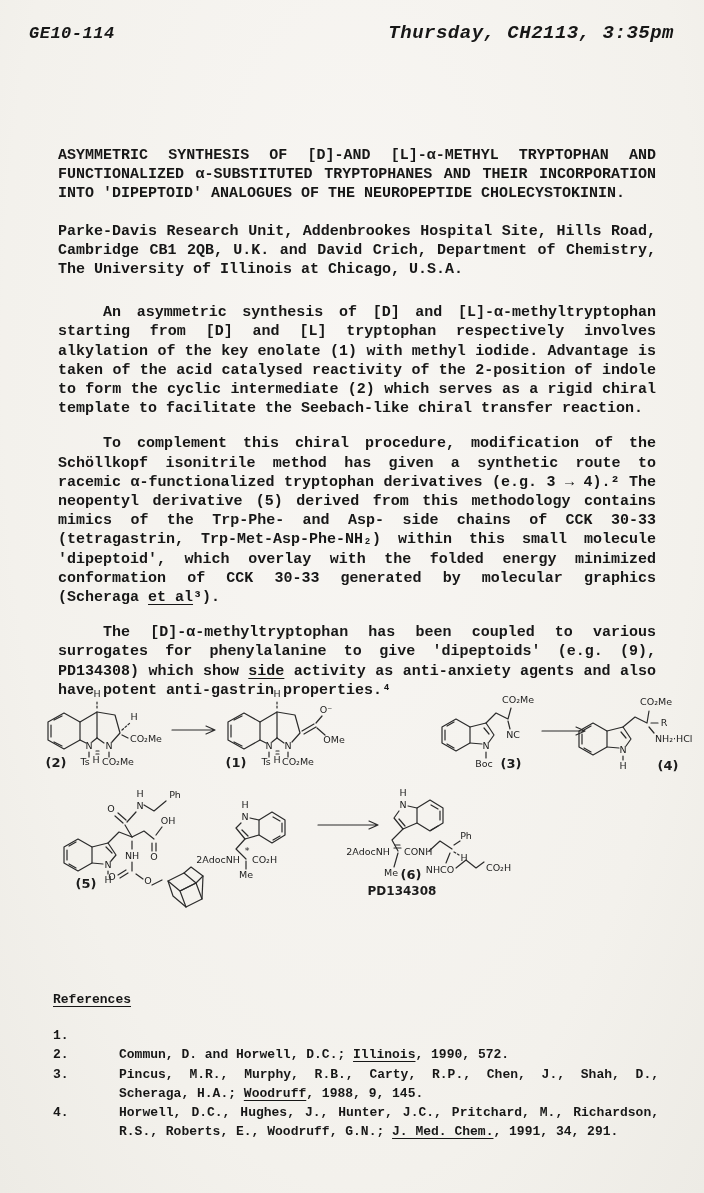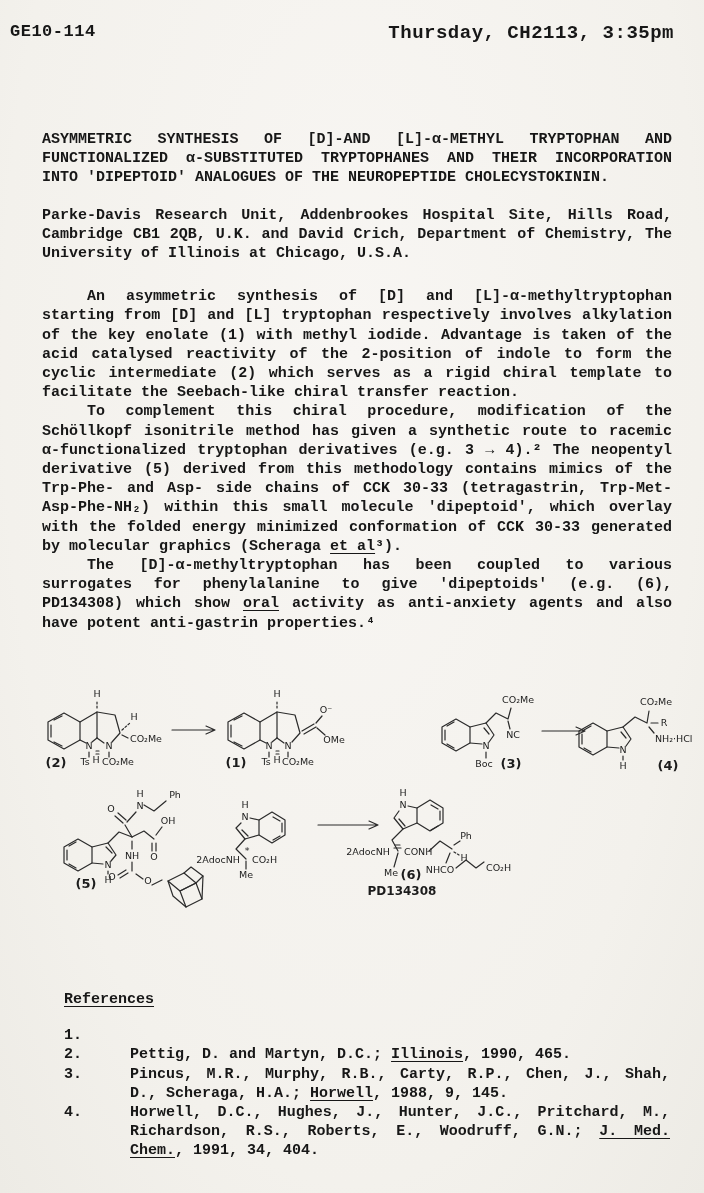--- a/index.html
+++ b/index.html
@@ -3,60 +3,60 @@
 <meta charset="utf-8">
 <style>
   html,body{margin:0;padding:0;}
   body{width:704px;height:1193px;overflow:hidden;}
   .page{
     position:relative;width:704px;height:1193px;
     background:radial-gradient(ellipse at 50% 30%, #f8f6f3 0%, #f3f1ec 70%, #edebe5 100%);
     font-family:"Liberation Mono","DejaVu Sans Mono",monospace;
     color:#171717;font-weight:700;
   }
-  .header{position:absolute;top:22px;left:10px;right:30px;display:flex;justify-content:space-between;align-items:flex-start;}
+  .header{position:absolute;top:22px;left:29px;right:30px;display:flex;justify-content:space-between;align-items:center;font-style:italic;}
   .session-code{font-size:17px;letter-spacing:.5px;}
   .session-schedule{font-size:19px;letter-spacing:.5px;}
   .content{position:absolute;left:42px;top:130px;width:630px;font-size:15px;line-height:19.2px;}
-  .content p{margin:0;text-align:justify;}
+  .content p{margin:16px;text-align:justify;}
   .title{margin-bottom:18px !important;}
   .authors{margin-bottom:0 !important;}
   .affil{margin-bottom:24px !important;}
   .body-para{text-indent:5ch;}
   .u{text-decoration:underline;text-underline-offset:3px;}
   .scheme{position:absolute;left:40px;top:675px;width:660px;height:265px;}
   .scheme svg{display:block;}
   .scheme path,.scheme line,.scheme polygon{stroke:#2b2b2b;stroke-width:1.2;fill:none;stroke-linecap:round;stroke-linejoin:round;}
   .scheme text{fill:#1c1c1c;font-family:"DejaVu Sans",sans-serif;font-size:9.5px;font-weight:500;text-anchor:middle;}
   .scheme text.num{font-size:13px;font-weight:700;}
   .scheme text.start{text-anchor:start;}
   .scheme text.end{text-anchor:end;}
   .scheme .dash{stroke-dasharray:2,2;}
-  .refs{position:absolute;left:64px;top:990px;width:612px;font-size:15px;line-height:19.2px;}
+  .refs{position:absolute;left:53px;top:990px;width:612px;font-size:13px;line-height:19.2px;}
   .ref-heading{margin:0 0 17px 0;}
   .ref{display:flex;}
   .ref-num{flex:none;width:66px;}
   .ref-text{width:540px;text-align:justify;}
 </style>
 </head>
 <body>
 
 <div class="page">
 
   <div class="header">
     <span class="session-code">GE10-114</span>
     <span class="session-schedule">Thursday, CH2113, 3:35pm</span>
   </div>
 
   <div class="content">
     <p class="title">ASYMMETRIC SYNTHESIS OF [D]-AND [L]-α-METHYL TRYPTOPHAN AND FUNCTIONALIZED α-SUBSTITUTED TRYPTOPHANES AND THEIR INCORPORATION INTO 'DIPEPTOID' ANALOGUES OF THE NEUROPEPTIDE CHOLECYSTOKININ.</p>
     <p class="affil">Parke-Davis Research Unit, Addenbrookes Hospital Site, Hills Road, Cambridge CB1 2QB, U.K. and David Crich, Department of Chemistry, The University of Illinois at Chicago, U.S.A.</p>
     <p class="body-para"><span>An asymmetric synthesis of [D] and [L]-α-methyltryptophan starting from [D] and [L] tryptophan respectively involves alkylation of the key enolate (1) with methyl iodide. Advantage is taken of the acid catalysed reactivity of the 2-position of indole to form the cyclic intermediate (2) which serves as a rigid chiral template to facilitate the Seebach-like chiral transfer reaction.</span></p>
     <p class="body-para"><span>To complement this chiral procedure, modification of the Schöllkopf isonitrile method has given a synthetic route to racemic α-functionalized tryptophan derivatives (e.g. 3 → 4).² The neopentyl derivative (5) derived from this methodology contains mimics of the Trp-Phe- and Asp- side chains of CCK 30-33 (tetragastrin, Trp-Met-Asp-Phe-NH₂) within this small molecule 'dipeptoid', which overlay with the folded energy minimized conformation of CCK 30-33 generated by molecular graphics (Scheraga </span><span class="u">et al</span><span>³).</span></p>
-    <p class="body-para"><span>The [D]-α-methyltryptophan has been coupled to various surrogates for phenylalanine to give 'dipeptoids' (e.g. (6), PD134308) which show </span><span class="u">oral</span><span> activity as anti-anxiety agents and also have potent anti-gastrin properties.⁴</span></p>
+    <p class="body-para"><span>The [D]-α-methyltryptophan has been coupled to various surrogates for phenylalanine to give 'dipeptoids' (e.g. (9), PD134308) which show </span><span class="u">side</span><span> activity as anti-anxiety agents and also have potent anti-gastrin properties.⁴</span></p>
   </div>
 
   <div class="scheme">
     <svg width="660" height="265" viewBox="0 0 660 265">
 
       <g>
         <path d="M24,38 L40,47 L40,65 L24,74 L8,65 L8,47 Z"></path>
         <path d="M11,50 L11,62 M14,45 L22,41 M14,67 L22,71"></path>
         <path d="M40,47 L57,37 L57,63"></path>
         <path d="M57,63 L52,67 M46,68 L40,65"></path>
@@ -230,25 +230,25 @@
     </svg>
   </div>
 
   <div class="refs">
     <p class="ref-heading"><span class="u">References</span></p>
     <div class="ref">
       <span class="ref-num">1.</span>
     </div>
     <div class="ref">
       <span class="ref-num">2.</span>
-      <span class="ref-text"><span>Pettig, D. and Martyn, D.C.; </span><span class="u">Illinois</span><span>, 1990, 465.</span></span>
+      <span class="ref-text"><span>Commun, D. and Horwell, D.C.; </span><span class="u">Illinois</span><span>, 1990, 572.</span></span>
     </div>
     <div class="ref">
       <span class="ref-num">3.</span>
-      <span class="ref-text"><span>Pincus, M.R., Murphy, R.B., Carty, R.P., Chen, J., Shah, D., Scheraga, H.A.; </span><span class="u">Horwell</span><span>, 1988, 9, 145.</span></span>
+      <span class="ref-text"><span>Pincus, M.R., Murphy, R.B., Carty, R.P., Chen, J., Shah, D., Scheraga, H.A.; </span><span class="u">Woodruff</span><span>, 1988, 9, 145.</span></span>
     </div>
     <div class="ref">
       <span class="ref-num">4.</span>
-      <span class="ref-text"><span>Horwell, D.C., Hughes, J., Hunter, J.C., Pritchard, M., Richardson, R.S., Roberts, E., Woodruff, G.N.; </span><span class="u">J. Med. Chem.</span><span>, 1991, 34, 404.</span></span>
+      <span class="ref-text"><span>Horwell, D.C., Hughes, J., Hunter, J.C., Pritchard, M., Richardson, R.S., Roberts, E., Woodruff, G.N.; </span><span class="u">J. Med. Chem.</span><span>, 1991, 34, 291.</span></span>
     </div>
   </div>
 
 </div>
 
 </body></html>

